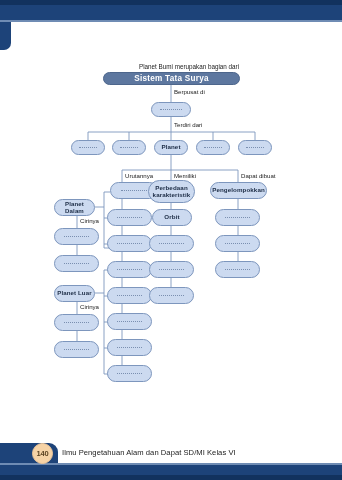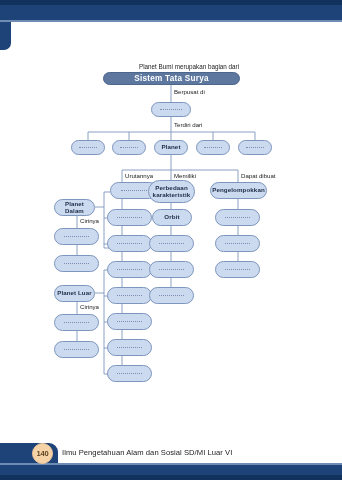--- a/index.html
+++ b/index.html
@@ -153,21 +153,21 @@
     <div class="frame-top-inner"></div>
   </div>
   <div class="frame-left-tall"></div>
   <div class="frame-foot-left"></div>
   <div class="frame-bottom">
     <div class="frame-bottom-bar"></div>
   </div>
 
   <div class="footer-row">
     <div class="page-badge">140</div>
-    <div class="footer-text">Ilmu Pengetahuan Alam dan Sosial SD/MI Luar VI</div>
+    <div class="footer-text">Ilmu Pengetahuan Alam dan Dapat SD/MI Kelas VI</div>
   </div>
 
   <div id="diagram">
 
     <svg id="lines" viewBox="0 0 342 480">
       <g stroke="#7d96bd" stroke-width="0.9" fill="none">
 
         <line x1="171" y1="84" x2="171" y2="102"></line>
 
         <line x1="171" y1="117" x2="171" y2="132"></line>

